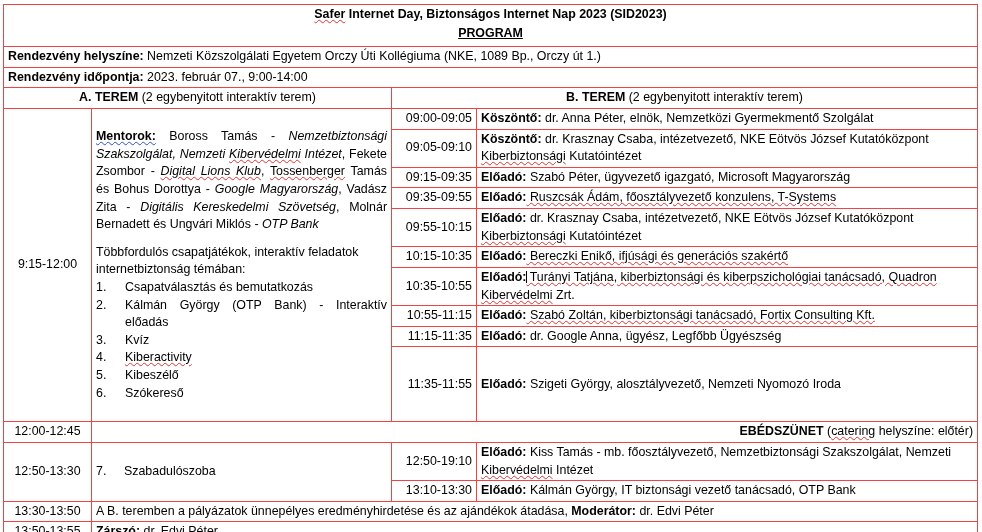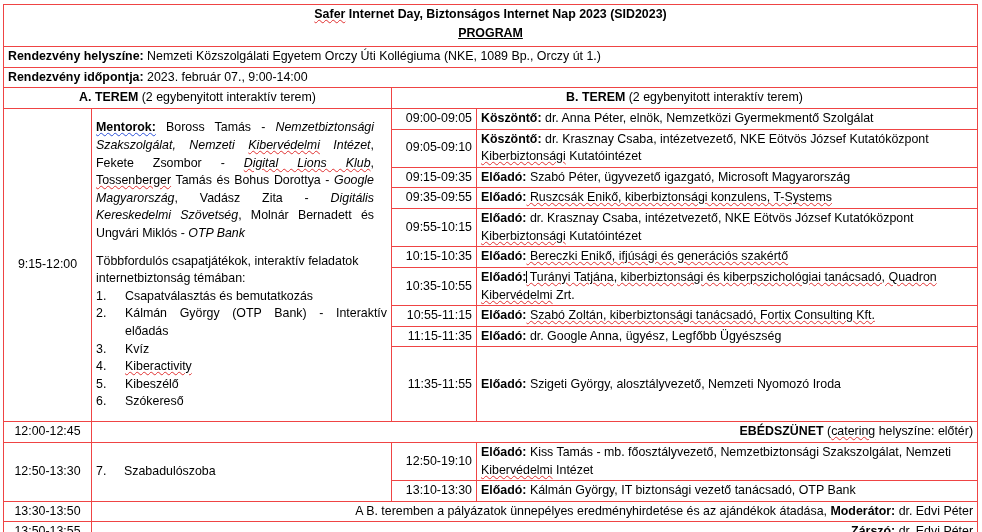--- a/index.html
+++ b/index.html
@@ -30,21 +30,21 @@
   }
   table.program td {
     border: 1px solid #ef4444;
     padding: 1px 4px;
     vertical-align: middle;
     word-wrap: break-word;
     overflow-wrap: break-word;
   }
   
   .c   { text-align: center; }
-  .l   { text-align: right; }
+  .l   { text-align: left; }
   .b   { font-weight: bold; }
   .top { vertical-align: top; }
   .bot { vertical-align: bottom; }
 
   
   .title-cell {
     text-align: center;
     font-weight: bold;
     padding-top: 3px;
     padding-bottom: 2px;
@@ -90,21 +90,21 @@
     border-left: 1px solid #000;
     height: 12px;
     vertical-align: -2px;
     margin: 0 -1px 0 0;
   }
 
   
   .mentors {
     text-align: justify;
     text-align-last: left;
-    margin: 0 13px 10px 0;
+    margin: 0 0 10px 0;
   }
   .games-intro {
     margin: 0 0 0 0;
   }
   ol.games {
     margin: 0;
     padding: 0 0 0 0;
     list-style: none;
     counter-reset: gitem;
   }
@@ -214,21 +214,21 @@
         <td class="slot-body"><span class="b">Köszöntő:</span><span> dr. Krasznay Csaba, intézetvezető, NKE Eötvös József Kutatóközpont </span><span class="sq-red">Kiberbiztonsági</span><span> Kutatóintézet</span></td>
       </tr>
 
       <tr>
         <td class="slot-time">09:15-09:35</td>
         <td class="slot-body"><span class="b">Előadó:</span><span> Szabó Péter, ügyvezető igazgató, Microsoft Magyarország</span></td>
       </tr>
 
       <tr>
         <td class="slot-time">09:35-09:55</td>
-        <td class="slot-body"><span class="b">Előadó:</span><span class="sq-red"> Ruszcsák Enikő, kiberbiztonsági konzulens, T-Systems</span></td>
+        <td class="slot-body"><span class="b">Előadó:</span><span class="sq-red"> Ruszcsák Ádám, főosztályvezető konzulens, T-Systems</span></td>
       </tr>
 
       <tr>
         <td class="slot-time">09:55-10:15</td>
         <td class="slot-body"><span class="b">Előadó:</span><span> dr. Krasznay Csaba, intézetvezető, NKE Eötvös József Kutatóközpont </span><span class="sq-red">Kiberbiztonsági</span><span> Kutatóintézet</span></td>
       </tr>
 
       <tr>
         <td class="slot-time">10:15-10:35</td>
         <td class="slot-body"><span class="b">Előadó:</span><span class="sq-red"> Bereczki Enikő, ifjúsági és generációs szakértő</span></td>

